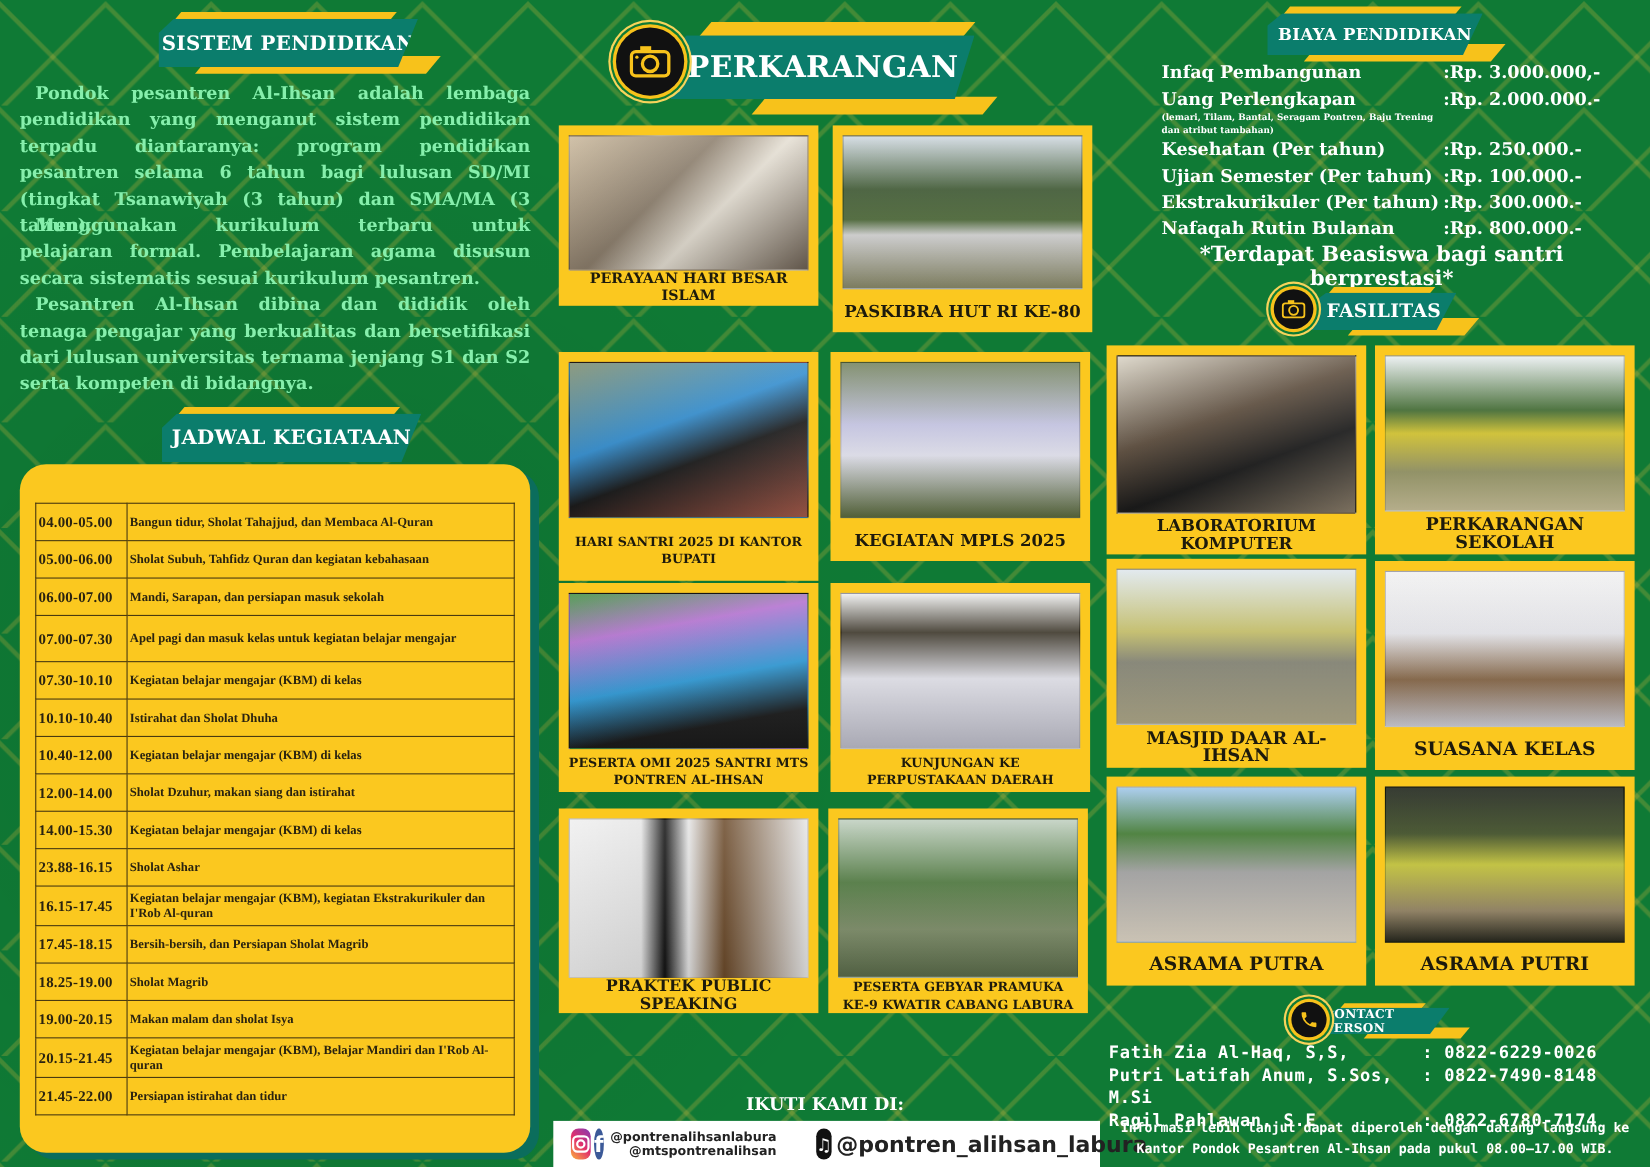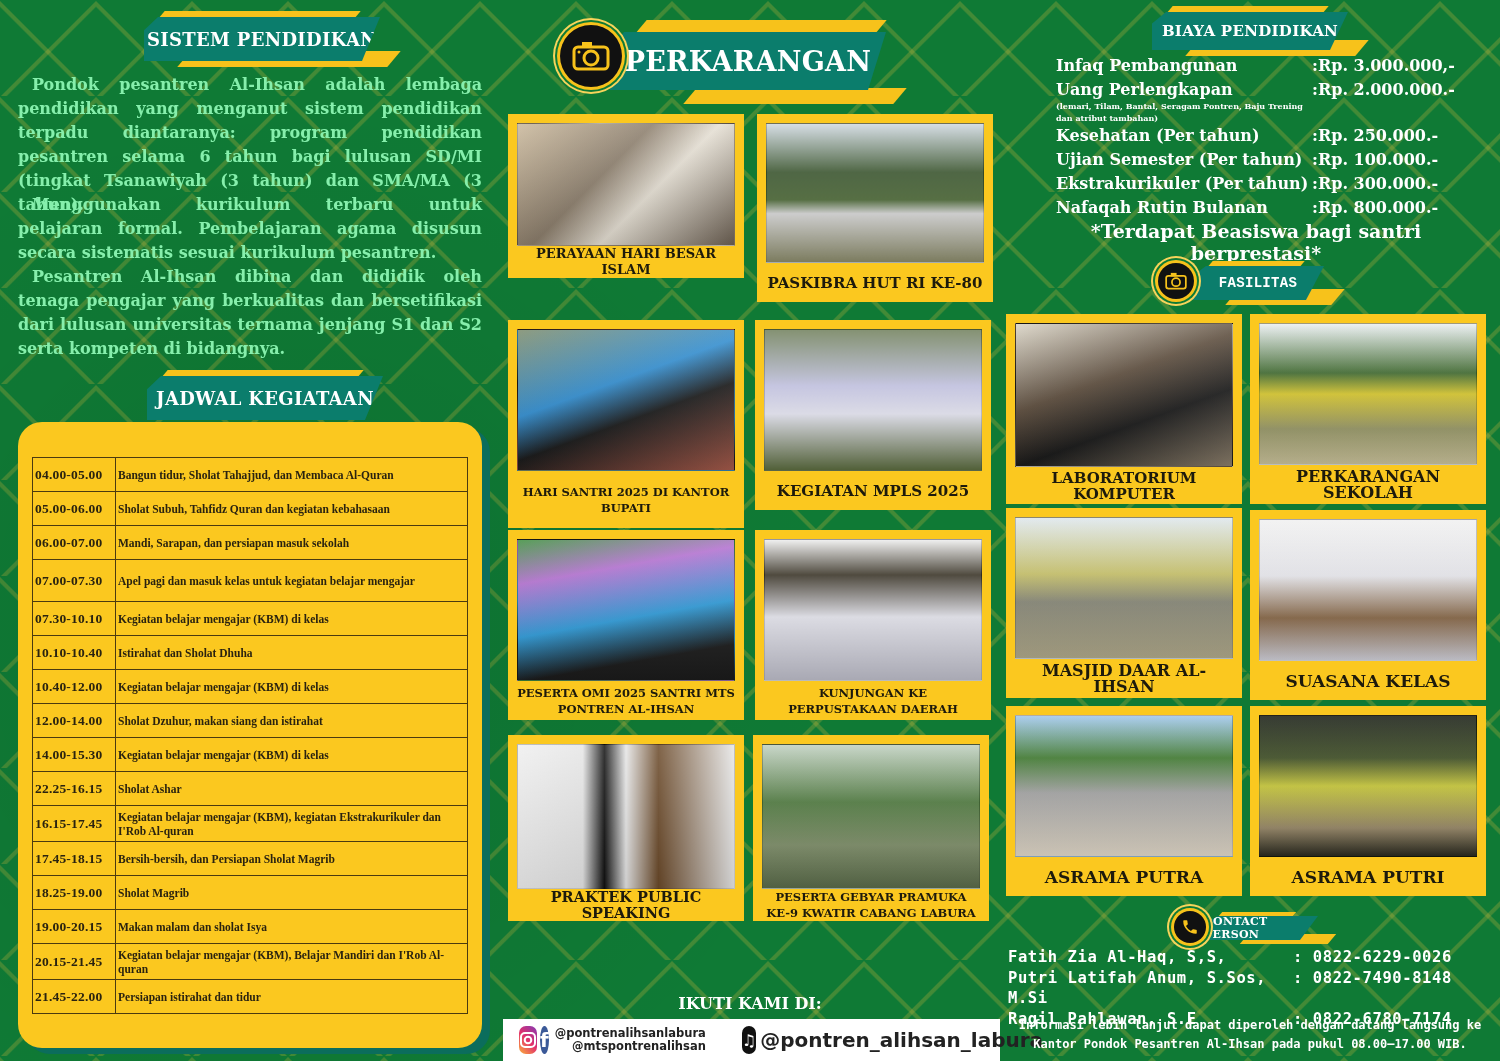--- a/index.html
+++ b/index.html
@@ -167,21 +167,21 @@
         </tr>
         <tr style="height: 34px;">
           <td class="t">12.00-14.00</td>
                   <td>Sholat Dzuhur, makan siang dan istirahat</td>
         </tr>
         <tr style="height: 34px;">
           <td class="t">14.00-15.30</td>
                   <td>Kegiatan belajar mengajar (KBM) di kelas</td>
         </tr>
         <tr style="height: 34px;">
-          <td class="t">22.25-16.15</td>
+          <td class="t">23.88-16.15</td>
                   <td>Sholat Ashar</td>
         </tr>
         <tr style="height: 36px;">
           <td class="t">16.15-17.45</td>
                   <td>Kegiatan belajar mengajar  (KBM), kegiatan Ekstrakurikuler dan I'Rob Al-quran</td>
         </tr>
         <tr style="height: 34px;">
           <td class="t">17.45-18.15</td>
                   <td>Bersih-bersih, dan Persiapan Sholat Magrib</td>
         </tr>
@@ -309,21 +309,21 @@
 <div class="icon-circle" style="left:1158px; top:263px; width:36px; height:36px;">
   <svg width="22" height="18" viewBox="0 0 38 30">
       <rect x="2" y="6" width="34" height="22" rx="4" fill="none" stroke="#f7c21b" stroke-width="3"></rect>
       <rect x="10" y="1" width="10" height="6" fill="#f7c21b"></rect>
       <circle cx="19" cy="17" r="7" fill="none" stroke="#f7c21b" stroke-width="3"></circle>
     </svg>
 </div>
 <div class="ribbon" style="left:1192px; top:266px; width:146px; height:34px;">
   <div class="yel-top" style="top:-5px;"></div>
     <div class="yel-bot" style="bottom:-5px;"></div>
-  <div class="teal" style="font-size:14px;font-family:Liberation Mono, monospace;">FASILITAS</div>
+  <div class="teal" style="font-size:17px;">FASILITAS</div>
 </div>
 
 <div id="fac-cards">
     <div class="card" style="left: 1006px; top: 314px; width: 236px; height: 190px;">
       <div class="photo" style="height:144px; background:linear-gradient(160deg,#d9d3c4 0%,#5a4a3a 40%,#1a1a1a 65%,#8a7d6a 100%);"></div>
                  <div class="caption" style="font-size:15px">LABORATORIUM KOMPUTER</div>
     </div>
     <div class="card" style="left: 1250px; top: 314px; width: 236px; height: 190px;">
       <div class="photo" style="height:142px; background:linear-gradient(180deg,#e9eef0 0%,#3f6a2f 35%,#d9c92f 50%,#9a9a6a 75%,#c9c19a 100%);"></div>
                  <div class="caption" style="font-size:16px">PERKARANGAN SEKOLAH</div>

